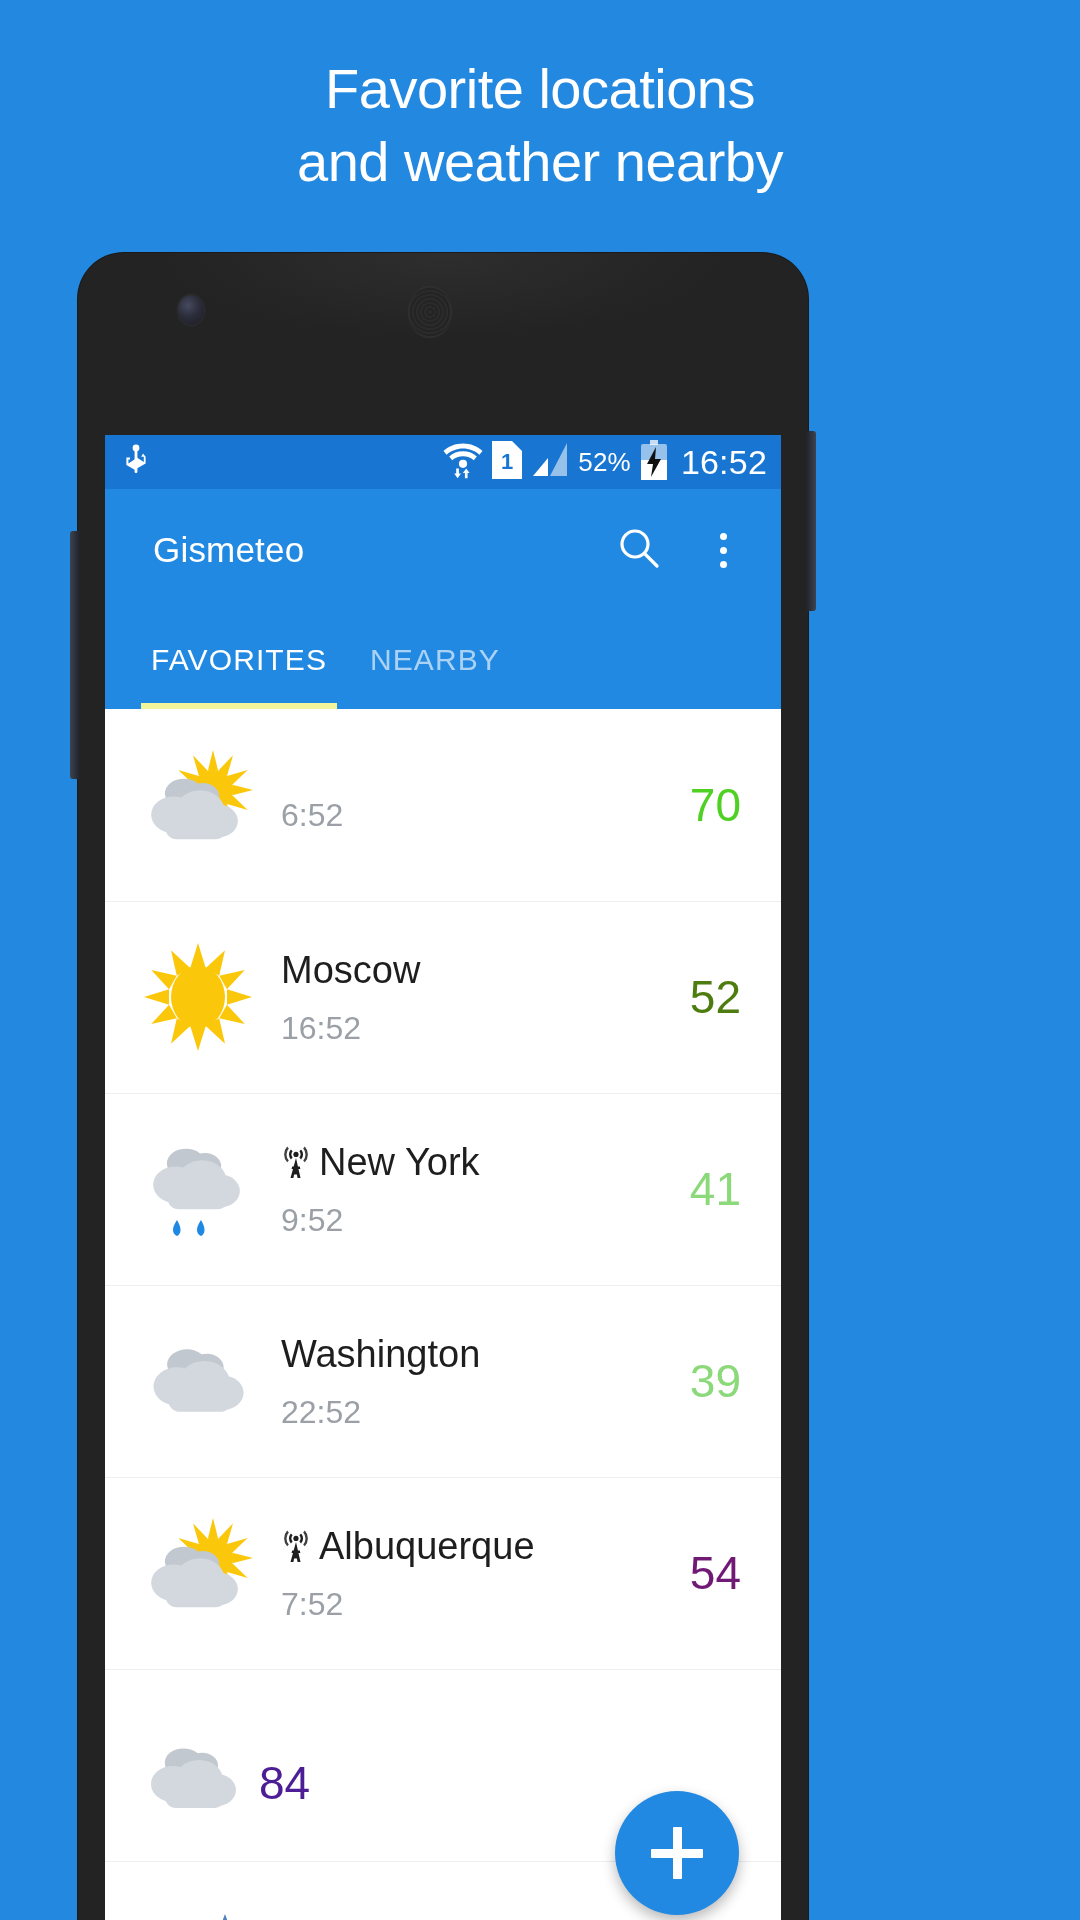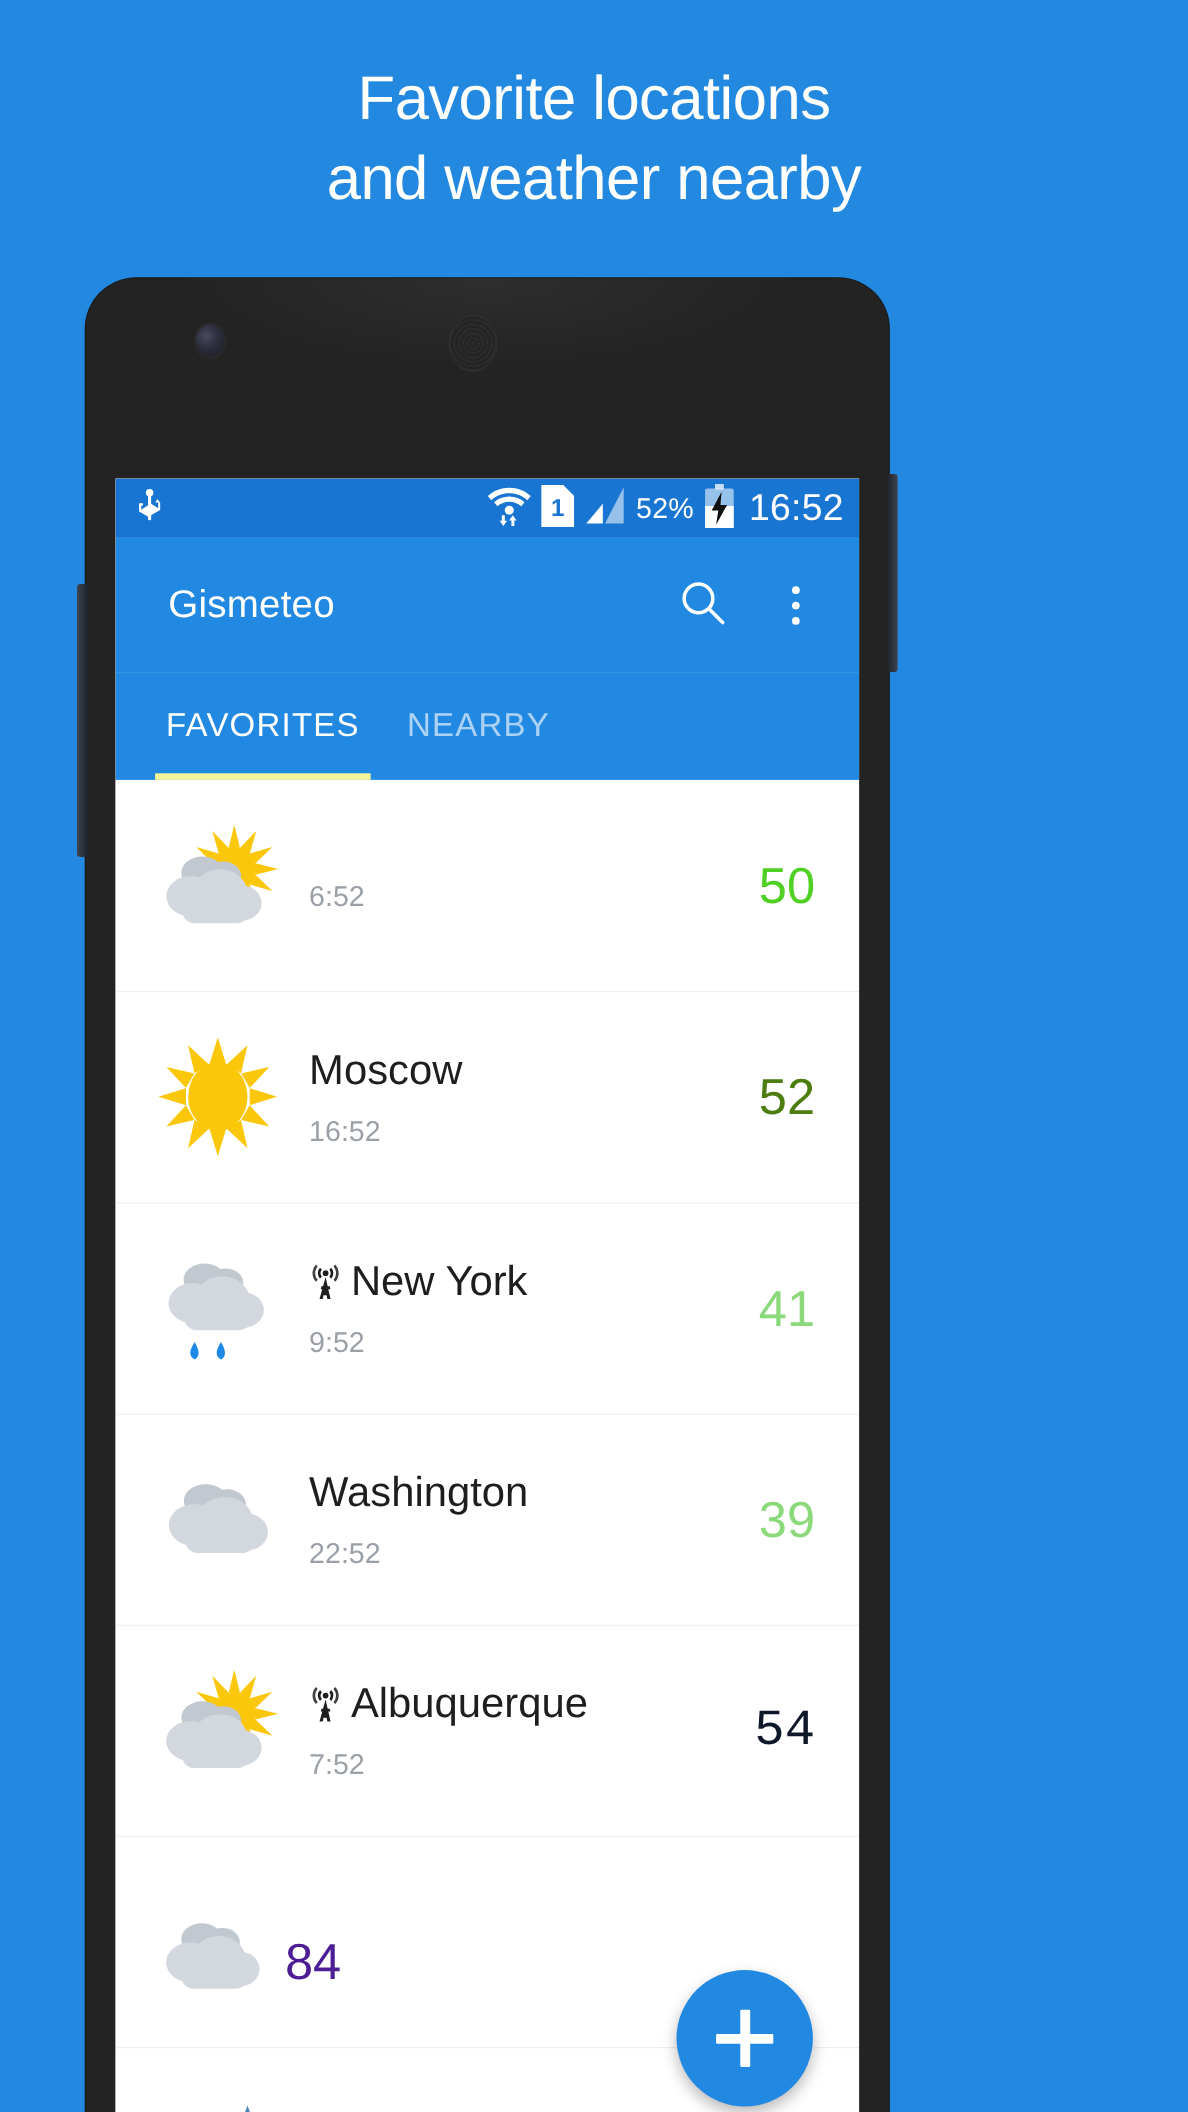--- a/index.html
+++ b/index.html
@@ -218,21 +218,21 @@
     font-size: 38px;
     color: #1e1e1e;
     line-height: 1.1;
     display: flex;
     align-items: center;
     gap: 8px;
     white-space: nowrap;
   }
   .row-time {
     margin-top: 20px;
-    font-size: 26px;
+    font-size: 32px;
     color: #9aa0a6;
     line-height: 1;
   }
   .row-temp {
     font-size: 46px;
     line-height: 1;
     text-align: right;
     white-space: nowrap;
   }
   .beacon { flex: 0 0 auto; display: inline-block; }
@@ -383,21 +383,21 @@
               <g transform="translate(6 30) scale(1.02)" fill="#d3d8de">
                 <ellipse cx="30" cy="40" rx="22" ry="18"></ellipse>
                 <ellipse cx="56" cy="36" rx="24" ry="20"></ellipse>
                 <ellipse cx="74" cy="46" rx="19" ry="16"></ellipse>
                 <rect x="22" y="42" width="60" height="22" rx="11"></rect>
               </g>
             </svg></div>
           <div class="row-mid">
             <div class="row-time">6:52</div>
           </div>
-          <div class="row-temp" style="color: rgb(79, 209, 35);">50</div>
+          <div class="row-temp" style="color: rgb(79, 209, 35);">70</div>
         </div>
         <div class="row">
           <div class="wx"><svg width="122" height="122" viewBox="0 0 122 122">
               <path d="M 89.9916993440354 53.28758344323535 L 115 61 L 89.9916993440354 68.71241655676465 Z" fill="#fbc70a"></path>
               <path d="M 89.96375640919763 68.8167010092918 L 107.76537180435969 88 L 82.25133985243298 82.17499833474359 Z" fill="#fbc70a"></path>
               <path d="M 82.1749983347436 82.25133985243298 L 88 107.76537180435969 L 68.8167010092918 89.96375640919763 Z" fill="#fbc70a"></path>
               <path d="M 68.71241655676465 89.9916993440354 L 61 115 L 53.28758344323535 89.9916993440354 Z" fill="#fbc70a"></path>
               <path d="M 53.18329899070821 89.96375640919763 L 34.000000000000014 107.76537180435969 L 39.82500166525641 82.25133985243298 Z" fill="#fbc70a"></path>
               <path d="M 39.74866014756703 82.1749983347436 L 14.234628195640312 88 L 32.03624359080237 68.81670100929179 Z" fill="#fbc70a"></path>
               <path d="M 32.008300655964604 68.71241655676465 L 7 61.00000000000001 L 32.008300655964604 53.287583443235356 Z" fill="#fbc70a"></path>
@@ -516,21 +516,21 @@
                     <path d="M20.1 3.4 a7.4 7.4 0 0 1 0 10 l-1.7-1.9 a5 5 0 0 0 0-6.2 Z"></path>
                     <path d="M6.2 0.6 a11.4 11.4 0 0 0 0 15.6 l1.6-1.8 a9 9 0 0 1 0-12 Z" opacity=".85"></path>
                     <path d="M23.8 0.6 a11.4 11.4 0 0 1 0 15.6 l-1.6-1.8 a9 9 0 0 0 0-12 Z" opacity=".85"></path>
                   </g>
                 </svg>
               </span>
               <span>Albuquerque</span>
             </div>
             <div class="row-time">7:52</div>
           </div>
-          <div class="row-temp" style="color: #0f172a; font-family: Liberation Mono, monospace;">54</div>
+          <div class="row-temp" style="color: #701a75;">54</div>
         </div>
         <div class="row">
           <div class="wx"><svg width="122" height="122" viewBox="0 0 122 122">
               <path d="M 84.08 16 A 28 28 0 1 0 84.08 72 A 22.959999999999997 22.959999999999997 0 1 1 84.08 16 Z" fill="#6e8cb5"></path>
               <g transform="translate(22 30) scale(0.72)" fill="#c2c8cf">
                 <ellipse cx="34" cy="40" rx="26" ry="20"></ellipse>
                 <ellipse cx="60" cy="44" rx="22" ry="18"></ellipse>
                 <rect x="30" y="40" width="40" height="22" rx="11"></rect>
               </g>
               <g transform="translate(6 40) scale(1)" fill="#d3d8de">

